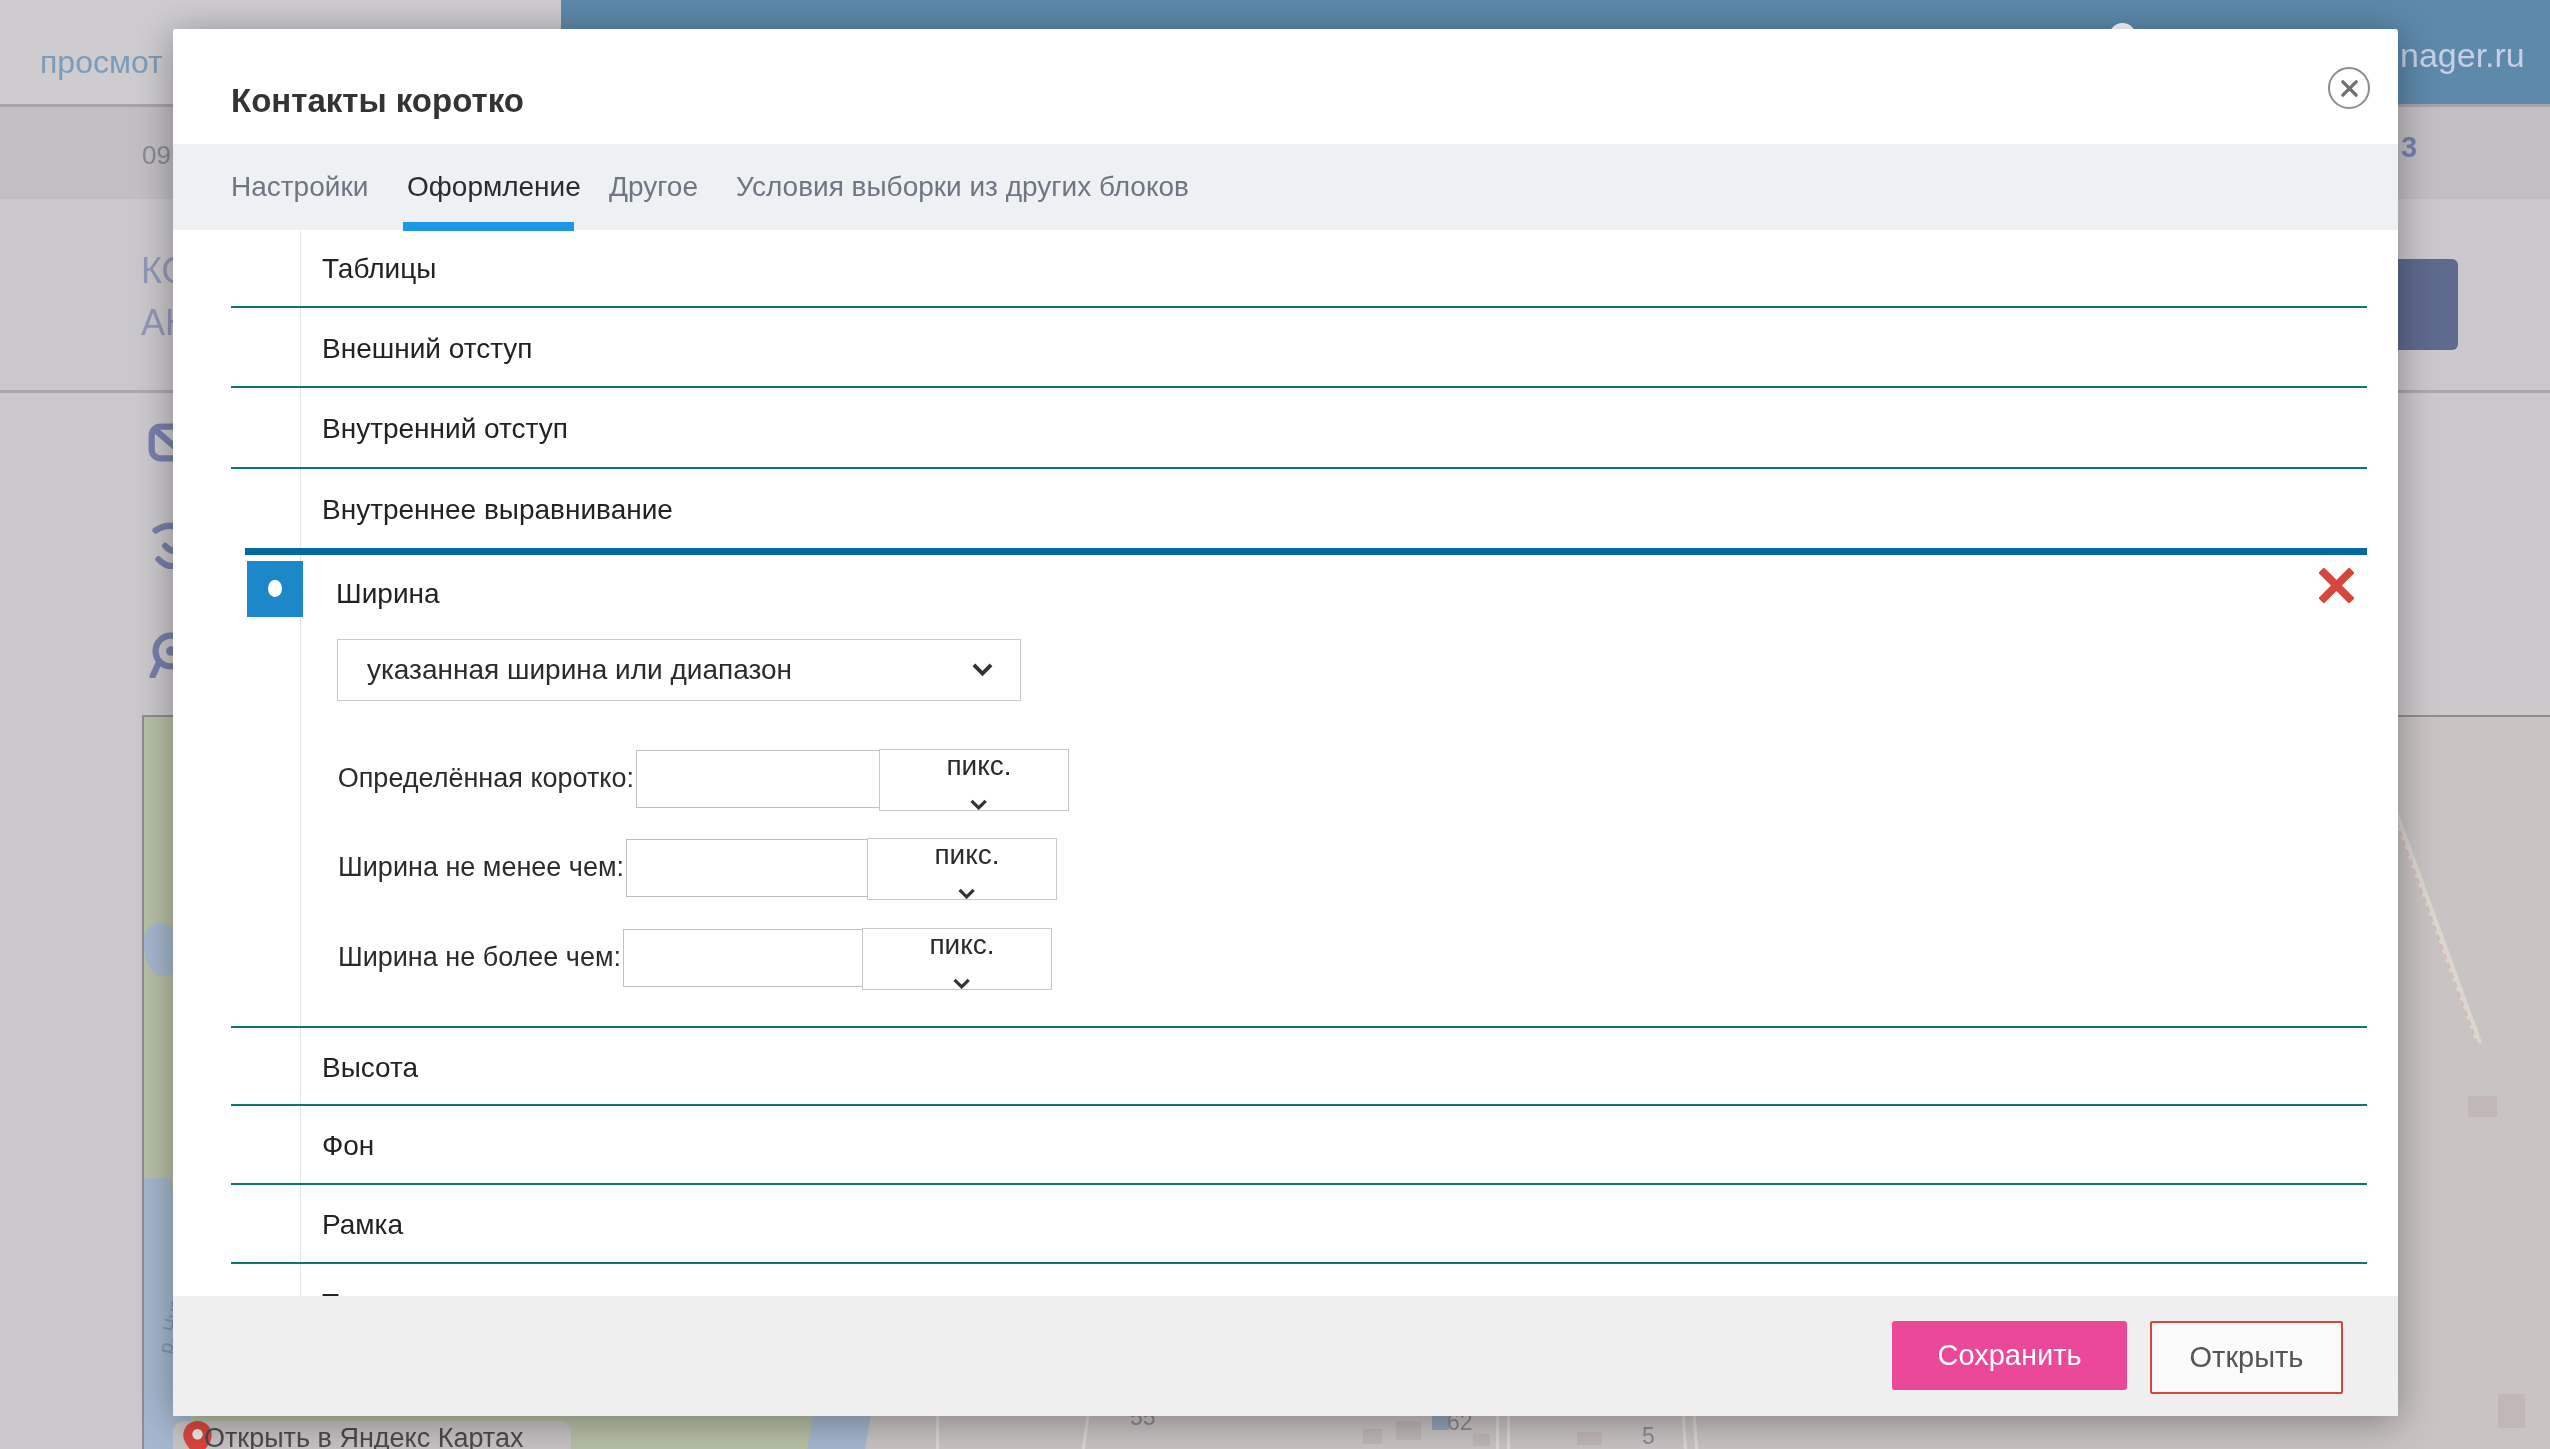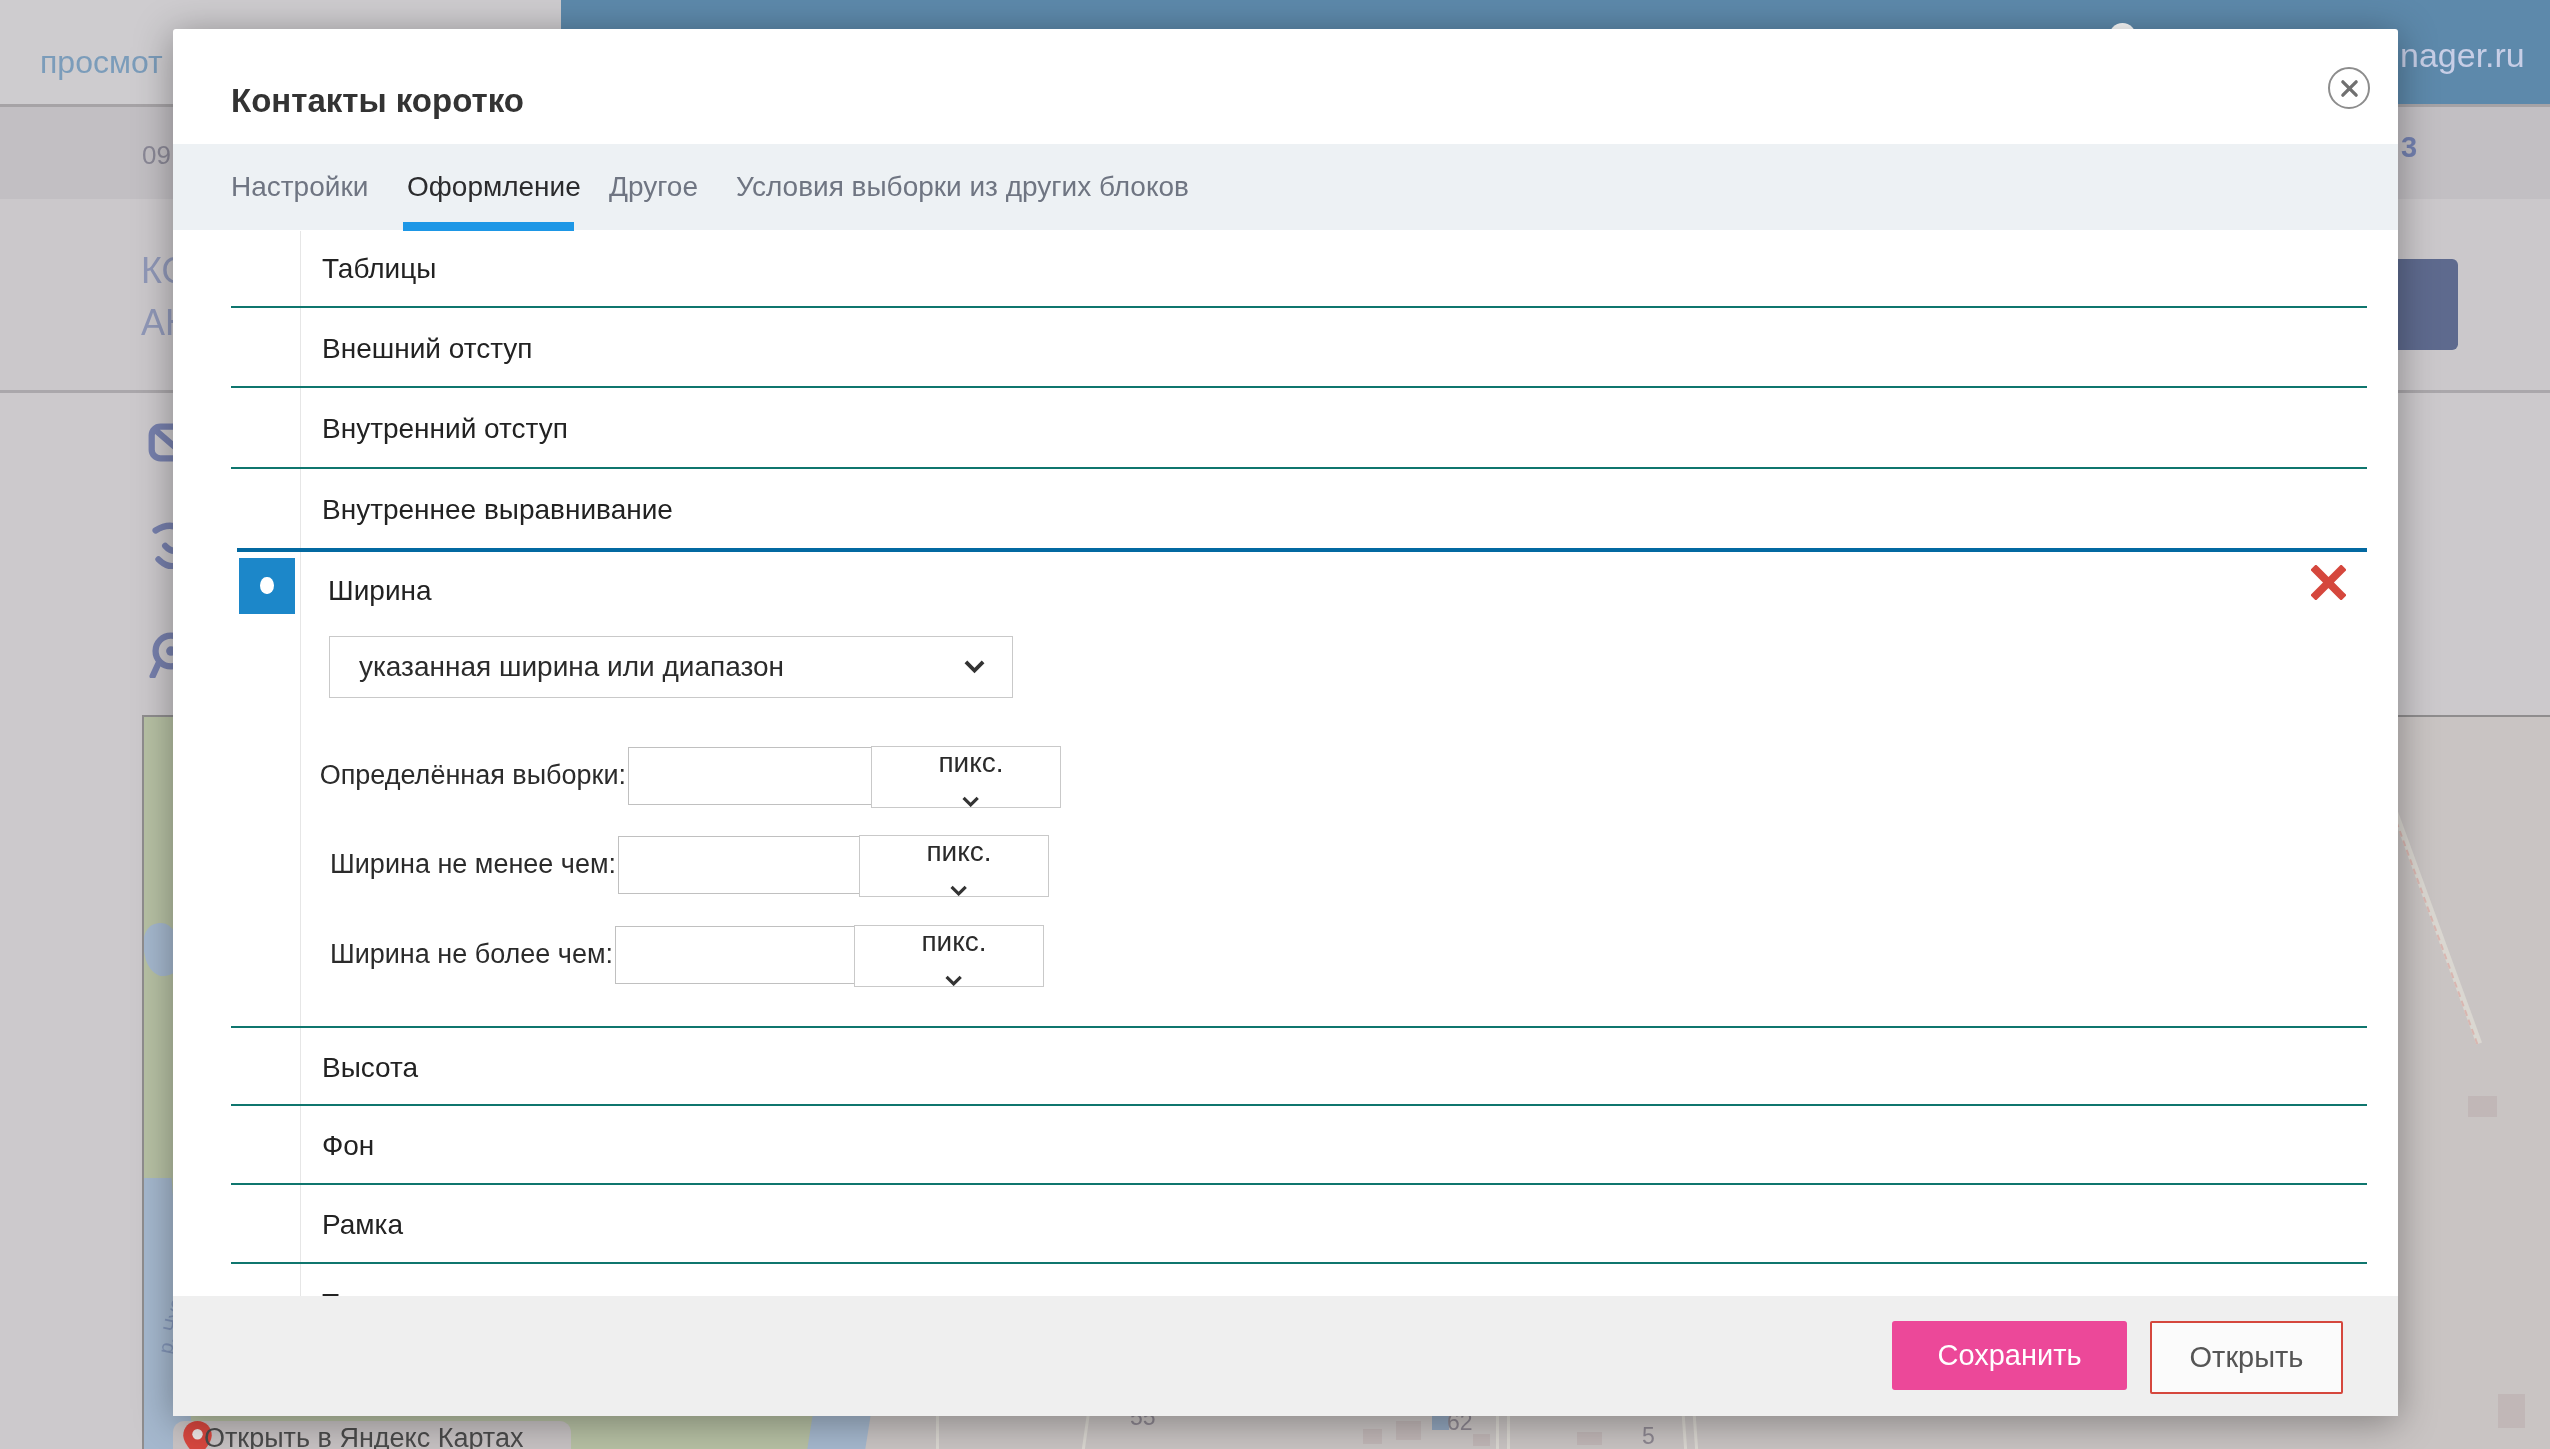--- a/index.html
+++ b/index.html
@@ -45,21 +45,21 @@
   .m-close{left:2155px;top:38px;width:38px;height:38px;border:2.9px solid #8d8d8d;border-radius:50%;
            display:flex;align-items:center;justify-content:center;cursor:pointer;}
   .tabbar{left:0;top:115px;right:0;height:86px;background:#edf1f4;}
   .tab{top:0;height:86px;display:flex;align-items:center;font-size:28px;color:#6f7582;cursor:pointer;white-space:nowrap;}
   .tab.active{color:#2b2b2d;}
   .tab-underline{left:230px;top:78px;width:171px;height:8.6px;}
   .vline{left:127px;top:202px;width:1px;height:1066px;background:#e6e6e6;}
   .row{left:58px;right:31px;display:flex;align-items:center;padding-left:91px;
        font-size:28px;color:#222;border-top:2px solid #0f766e;cursor:pointer;}
   .row.first{border-top:none;}
-  .wsec{left:64px;right:31px;top:519px;height:478px;border-top:4px solid #0369a1;}
+  .wsec{left:72px;right:31px;top:519px;height:478px;border-top:7px solid #0369a1;}
   .wcheck{left:1.9px;top:5.8px;width:56px;height:56px;background:#1c87c9;display:flex;
           align-items:center;justify-content:center;cursor:pointer;}
   .wdot{width:13.4px;height:17.3px;background:#fff;border-radius:50%;}
   .wlabel{left:91px;top:23px;font-size:28px;color:#222;}
   .wdel{left:2074px;top:13.4px;width:35px;height:35px;cursor:pointer;}
   .selbox{border:1.9px solid #c9c9c9;background:#fff;display:flex;align-items:center;
           justify-content:space-between;cursor:pointer;color:#2b2b2b;}
   .mainsel{left:92px;top:84px;width:626px;height:60px;font-size:28px;padding:0 27px 0 29px;}
   .flabel{display:flex;align-items:center;justify-content:flex-end;font-size:27px;color:#2b2b2b;white-space:nowrap;}
   .finput{border:1.9px solid #c0c0c0;background:#fff;font-size:27px;padding:0 9.6px;
@@ -176,21 +176,21 @@
       <svg class="abs wdel" viewBox="0 0 36 36" stroke="#d5473d" stroke-width="8" stroke-linecap="square">
         <path d="M5 5 L31 31 M31 5 L5 31"></path>
       </svg>
       <div class="abs selbox mainsel">
         <span>указанная ширина или диапазон</span>
         <svg width="21" height="13.4" viewBox="0 0 22 14" fill="none" stroke="#333" stroke-width="4">
             <path d="M2 2 L11 11 L20 2"></path>
           </svg>
       </div>
 
-      <div class="abs flabel" style="left:82px;top:193px;width:307px;height:61px">Определённая выборки:</div>
+      <div class="abs flabel" style="left:82px;top:193px;width:307px;height:61px">Определённая коротко:</div>
       <input class="abs finput" style="left: 391px; top: 195px; width: 236px; height: 56px;" value="">
       <div class="abs selbox unitsel" style="left:634px;top:194px;width:148px;height:60px">
         <span>пикс.</span>
         <svg width="17.3" height="11.5" viewBox="0 0 22 14" fill="none" stroke="#333" stroke-width="4">
             <path d="M2 2 L11 11 L20 2"></path>
           </svg>
       </div>
 
       <div class="abs flabel" style="left:82px;top:282px;width:297px;height:61px">Ширина не менее чем:</div>
       <input class="abs finput" style="left: 381px; top: 284px; width: 234px; height: 56px;" value="">

